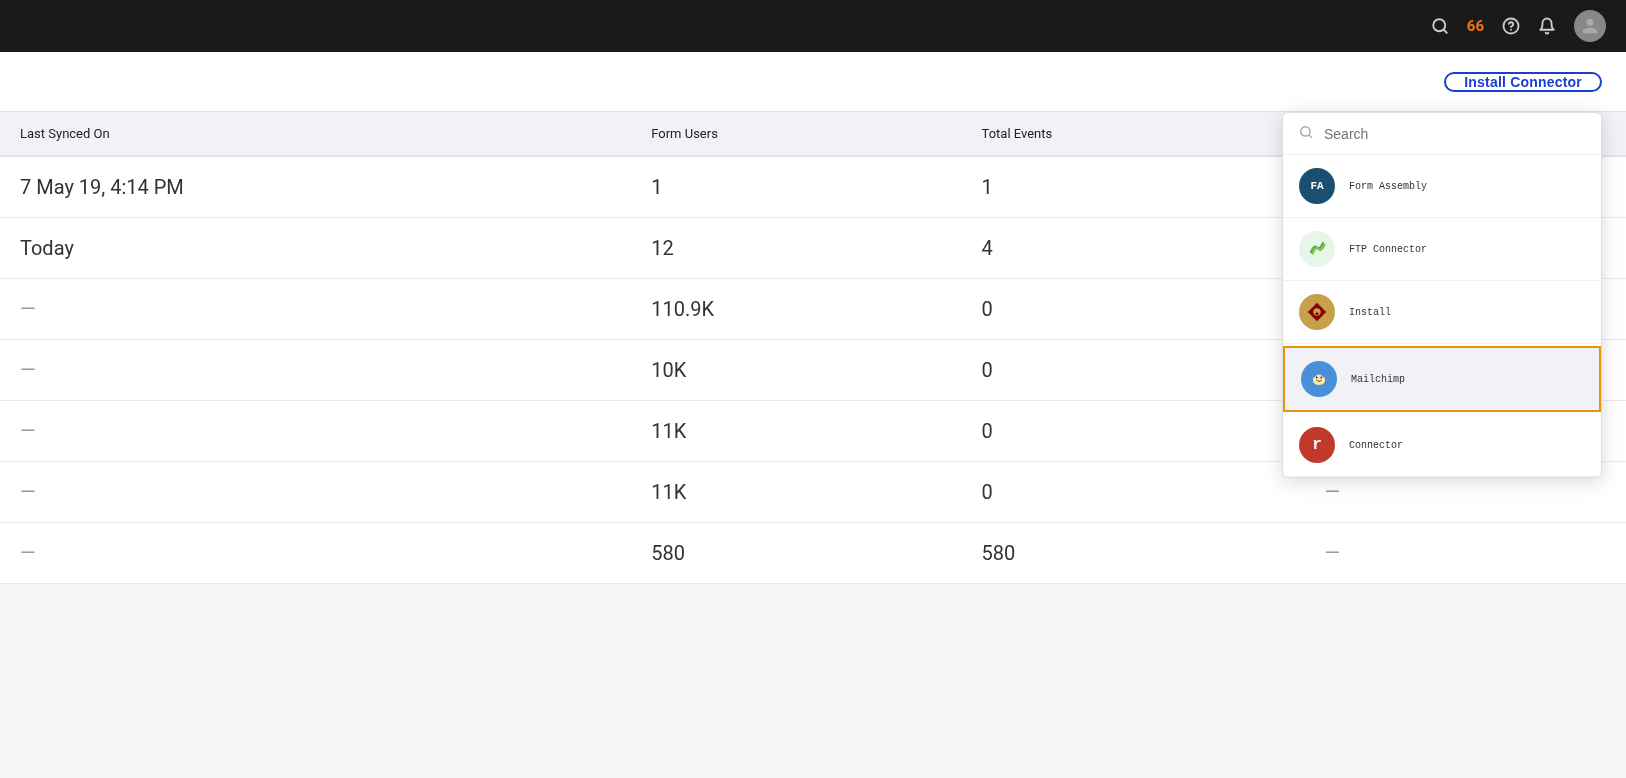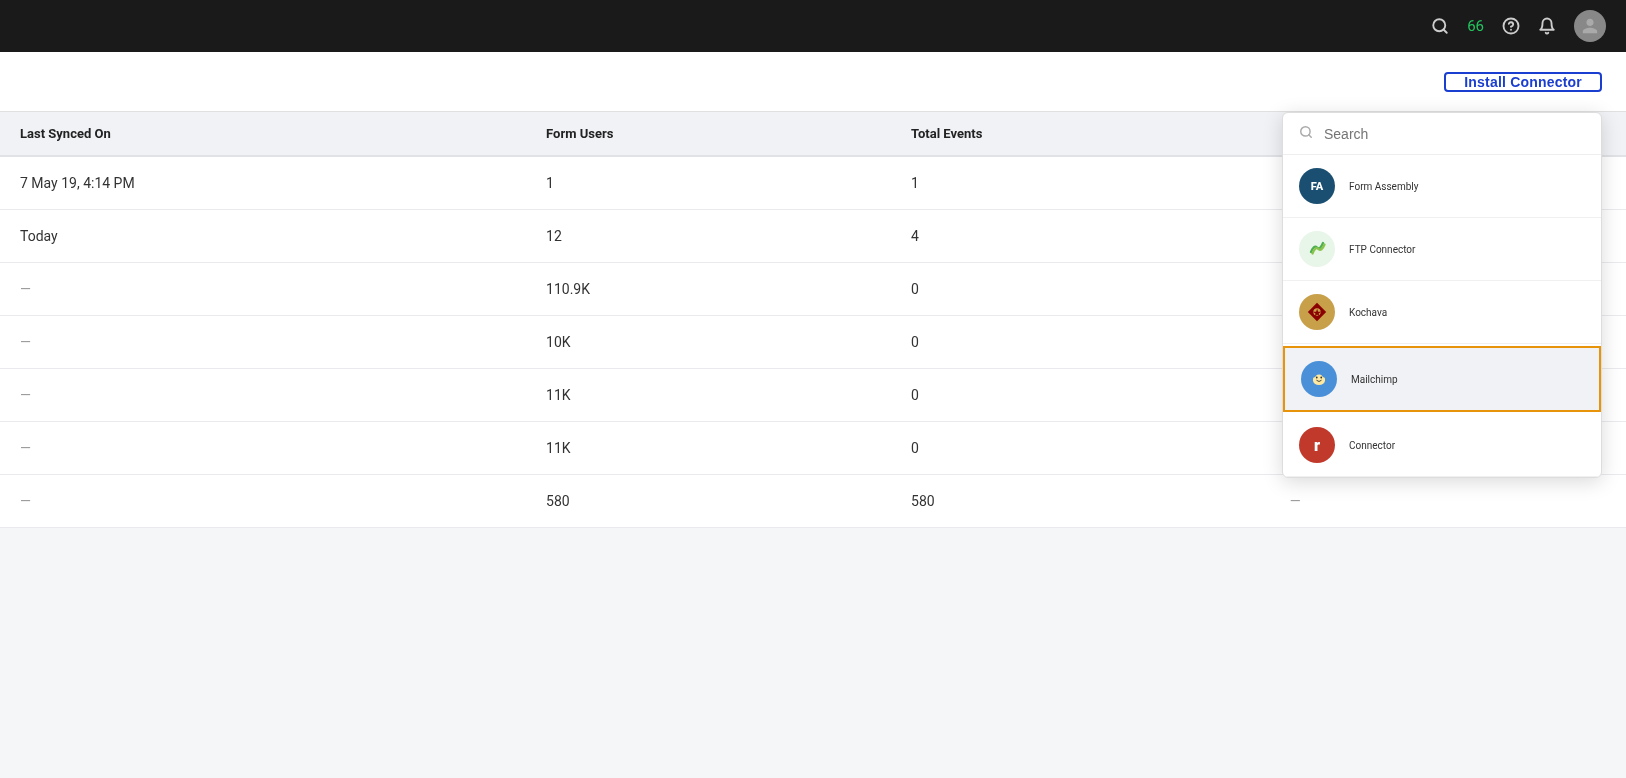--- a/index.html
+++ b/index.html
@@ -22,23 +22,23 @@
       display: flex;
       align-items: center;
       justify-content: center;
     }
     .navbar-badge-container {
       position: relative;
       display: flex;
       align-items: center;
     }
     .navbar-number {
-      color: #22c55e;
+      color: #f97316;
       font-size: 15px;
-      font-weight: 400;
+      font-weight: 700;
     }
     .navbar-avatar {
       width: 32px;
       height: 32px;
       border-radius: 50%;
       background: #888;
       display: flex;
       align-items: center;
       justify-content: center;
     }
@@ -54,21 +54,21 @@
       border-bottom: 1px solid #e0e0e0;
       position: relative;
     }
     .install-connector-btn {
       border: 2px solid #1a3ecf;
       background: #fff;
       color: #1a3ecf;
       font-weight: 700;
       font-size: 14px;
       padding: 0 18px;
-      border-radius: 4px;
+      border-radius: 10px;
       cursor: pointer;
       letter-spacing: 0.2px;
     }
 
     
     .main-content {
       position: relative;
       background: #fff;
     }
 
@@ -79,29 +79,29 @@
       background: #fff;
     }
     .data-table thead tr {
       background: #f0f2f5;
       border-bottom: 2px solid #e0e2e6;
     }
     .data-table thead th {
       text-align: left;
       padding: 14px 20px;
       font-size: 13px;
-      font-weight: 700;
+      font-weight: 400;
       color: #222;
     }
     .data-table tbody tr {
       border-bottom: 1px solid #e8eaed;
     }
     .data-table tbody td {
       padding: 18px 20px;
-      font-size: 14px;
+      font-size: 20px;
       color: #333;
     }
     .dash { color: #999; }
 
     
     .dropdown-panel {
       position: absolute;
       top: 0;
       right: 24px;
       width: 320px;
@@ -131,20 +131,21 @@
       width: 100%;
       background: transparent;
     }
     .dropdown-item {
       display: flex;
       align-items: center;
       padding: 13px 16px;
       gap: 14px;
       cursor: pointer;
       border-bottom: 1px solid #f0f0f0;
+      font-family: Liberation Mono, monospace;
     }
     .dropdown-item.selected {
       background: #f0f2f5;
       border: 2px solid #e8940a;
       margin: 2px 0;
     }
     .dropdown-item-label {
       font-size: 10px;
       color: #333;
     }
@@ -314,21 +315,21 @@
         </div>
         <div class="dropdown-item">
           <div class="connector-icon icon-kochava">
         <svg width="22" height="22" viewBox="0 0 24 24">
           <polygon points="12,2 22,12 12,22 2,12" fill="#8b0000"></polygon>
           <circle cx="12" cy="12" r="4" fill="#c8a04a"></circle>
           <polygon points="12,5 19,12 12,19 5,12" fill="none" stroke="#8b0000" stroke-width="1"></polygon>
           <text x="12" y="16" text-anchor="middle" font-size="10" fill="#8b0000" font-weight="bold">★</text>
         </svg>
       </div>
-          <span class="dropdown-item-label">Kochava</span>
+          <span class="dropdown-item-label">Install</span>
         </div>
         <div class="dropdown-item selected">
           <div class="connector-icon icon-mailchimp">
         <svg width="24" height="24" viewBox="0 0 32 32">
           <circle cx="16" cy="16" r="16" fill="#4a90d9"></circle>
           <ellipse cx="16" cy="18" rx="8" ry="6" fill="#ffe8a0"></ellipse>
           <ellipse cx="16" cy="15" rx="5" ry="5" fill="#ffe8a0"></ellipse>
           <circle cx="13" cy="14" r="1.2" fill="#333"></circle>
           <circle cx="19" cy="14" r="1.2" fill="#333"></circle>
           <path d="M13 18 Q16 21 19 18" fill="none" stroke="#333" stroke-width="1.2" stroke-linecap="round"></path>

